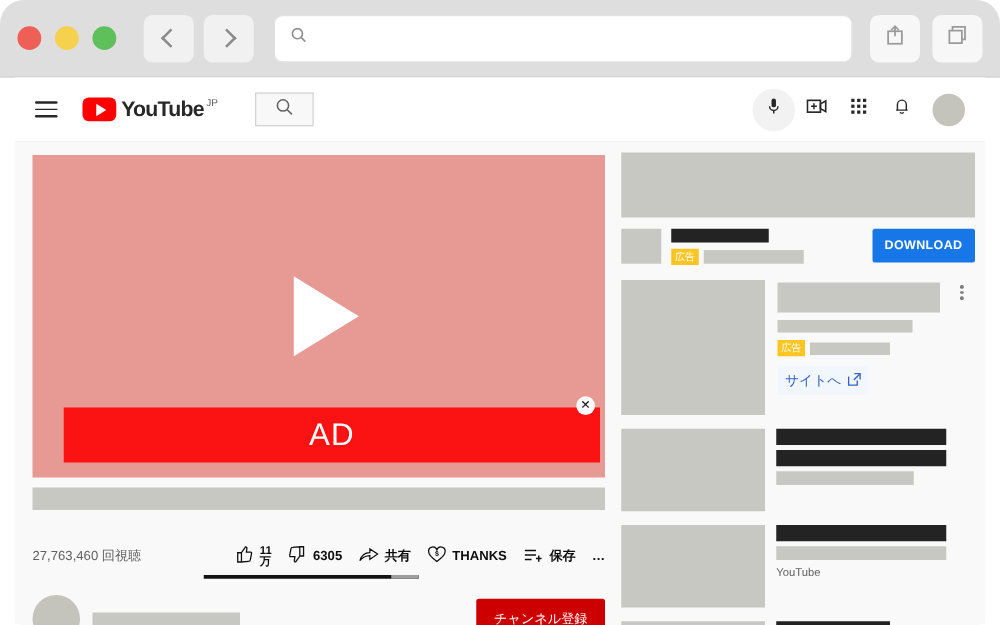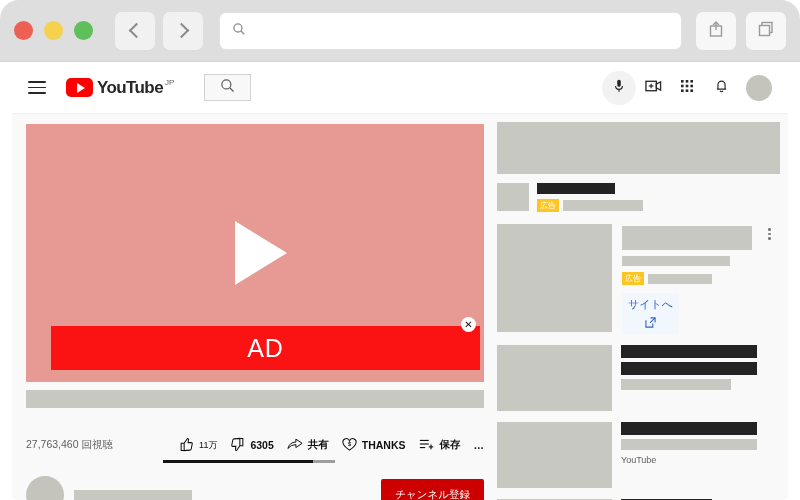--- a/index.html
+++ b/index.html
@@ -116,21 +116,21 @@
 
   .title-skel { width: 458px; height: 18px; background: #c8c8c3; margin-top: 8px; }
 
   .meta-row {
     width: 458px; display: flex; align-items: center; margin-top: 24px; height: 26px;
   }
   .views { font-size: 10.5px; color: #606060; }
   .actions { display: flex; align-items: center; margin-left: auto; gap: 13px; }
   .action { display: flex; align-items: center; gap: 5px; font-size: 10.5px; color: #0f0f0f; font-weight: bold; }
   .action .lbl { font-size: 10.5px; }
-  .count-stack { display: flex; flex-direction: row; line-height: 9px; font-size: 9px; font-weight: normal; }
+  .count-stack { display: flex; flex-direction: column; line-height: 9px; font-size: 9px; font-weight: bold; }
   .underline-bar { width: 172px; height: 3px; background: #141414; margin-left: 137px; margin-top: 2px; position: relative; }
   .underline-bar i { position: absolute; right: 0; top: 0; width: 22px; height: 3px; background: #9e9e9e; }
 
   .channel-row { width: 458px; display: flex; align-items: center; margin-top: 10px; height: 44px; }
   .ch-avatar { width: 38px; height: 38px; border-radius: 50%; background: #c4c4bd; margin-right: 10px; }
   .ch-info { display: flex; flex-direction: column; gap: 4px; }
   .ch-name-skel { width: 118px; height: 11px; background: #c8c8c3; }
   .ch-subs { font-size: 9.5px; color: #606060; }
   .subscribe {
     margin-left: auto; background: #cc0000; color: #fff; font-size: 10.5px;
@@ -150,21 +150,21 @@
     font-weight: bold; padding: 8px 10px; border-radius: 2px; letter-spacing: 0.3px;
   }
 
   .sidebar-ad { display: flex; margin-top: 12px; gap: 10px; }
   .sa-thumb { width: 115px; height: 108px; background: #c8c8c3; }
   .sa-body { display: flex; flex-direction: column; gap: 6px; padding-top: 2px; }
   .sa-l1 { width: 130px; height: 24px; background: #c8c8c3; }
   .sa-l2 { width: 108px; height: 10px; background: #c8c8c3; }
   .sa-adrow { display: flex; align-items: center; gap: 4px; }
   .sa-l3 { width: 64px; height: 10px; background: #c8c8c3; }
-  .site-btn { color: #3663c4; font-size: 11px; display: flex; align-items: center; gap: 5px; background: #f2f6fd; padding: 4px 6px; width: max-content; margin-top: 2px; flex-direction: column; }
+  .site-btn { color: #3663c4; font-size: 11px; display: flex; align-items: center; gap: 5px; background: #f2f6fd; padding: 4px 6px; width: max-content; margin-top: 2px; }
   .kebab { margin-left: 6px; display: flex; flex-direction: column; gap: 2px; padding-top: 4px; }
   .kebab i { width: 2.5px; height: 2.5px; background: #7a7a7a; border-radius: 50%; }
 
   .vid-item { display: flex; gap: 9px; margin-top: 11px; }
   .vi-thumb { width: 115px; height: 66px; background: #c8c8c3; }
   .vi-body { display: flex; flex-direction: column; gap: 4px; }
   .vi-dark { height: 13px; background: #232323; }
   .vi-gray { height: 11px; background: #c8c8c3; }
   .vi-meta { font-size: 9px; color: #606060; margin-top: 1px; }
 </style>
@@ -379,20 +379,21 @@
         <div class="mh-banner"></div>
         <div class="mh-row">
           <span class="mh-thumb"></span>
           <div class="mh-lines">
             <span class="mh-line-dark"></span>
             <span class="mh-adrow">
               <span class="ad-badge">広告</span>
               <span class="mh-line-gray"></span>
             </span>
           </div>
+          <span class="download-btn">DOWNLOAD</span>
         </div>
       </div>
 
       <div class="sidebar-ad">
         <span class="sa-thumb"></span>
         <div class="sa-body">
           <span class="sa-l1"></span>
           <span class="sa-l2"></span>
           <span class="sa-adrow">
             <span class="ad-badge">広告</span>

